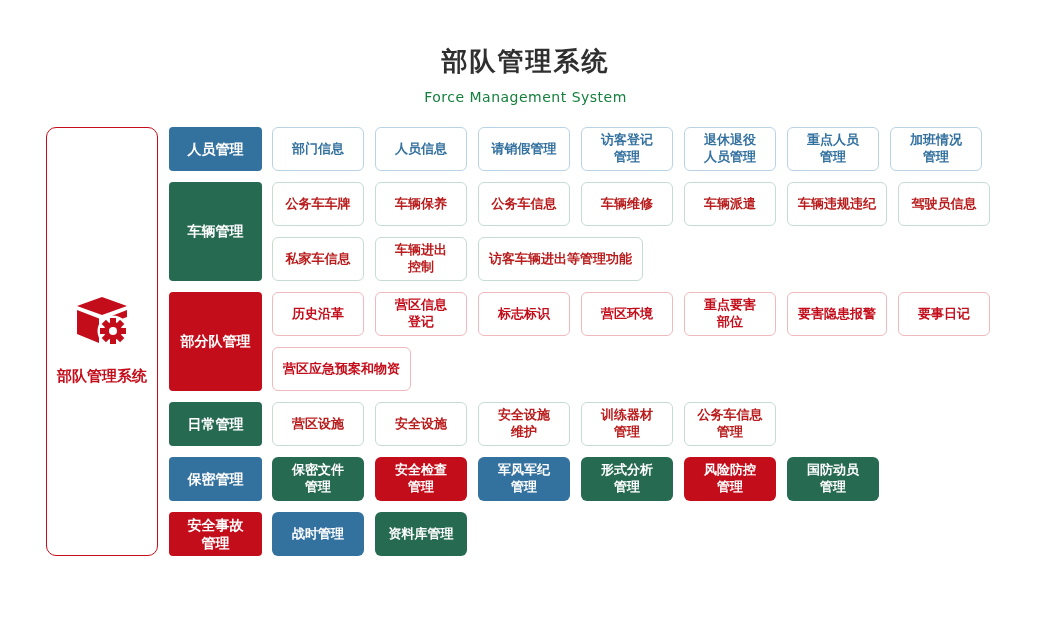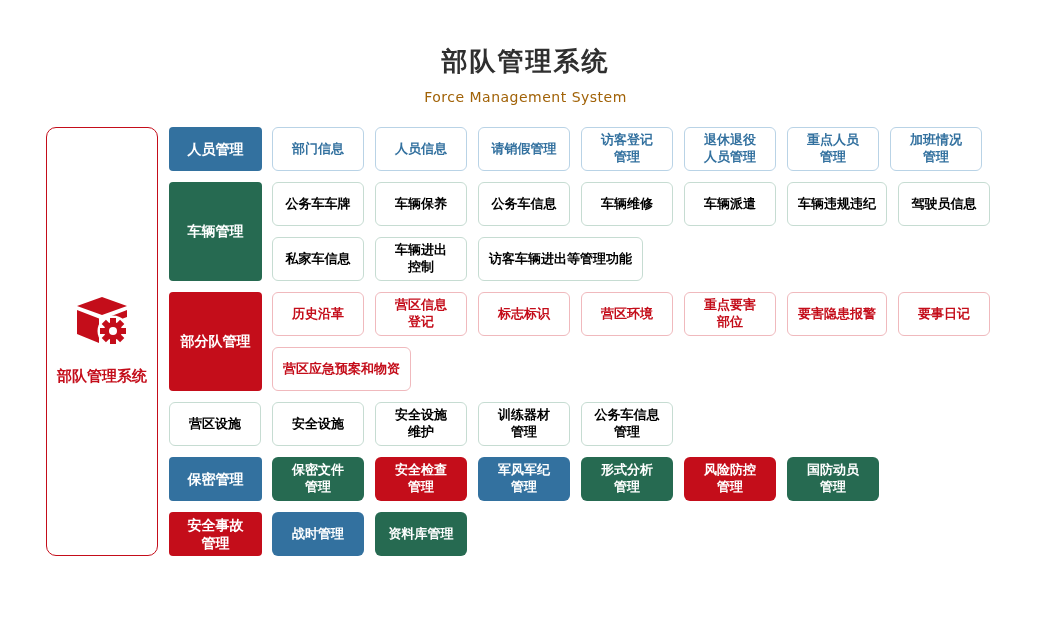--- a/index.html
+++ b/index.html
@@ -3,21 +3,21 @@
 <meta charset="utf-8">
 <style>
   html,body{margin:0;padding:0}
   body{
     width:1051px;height:636px;background:#ffffff;
     font-family:"DejaVu Sans","Liberation Sans",sans-serif;
     position:relative;overflow:hidden;
   }
   .header{text-align:center;padding-top:44px}
   .title{margin:0;font-size:26px;font-weight:bold;color:#2f2f2f;letter-spacing:2px}
-  .subtitle{margin-top:10px;font-size:14px;color:#a16207;letter-spacing:.5px}
+  .subtitle{margin-top:10px;font-size:14px;color:#15803d;letter-spacing:.5px}
 
   .main{position:absolute;left:46px;top:127px;display:flex;gap:11px;align-items:stretch}
 
   .sidebar{
     width:112px;border:1px solid #c40d1a;border-radius:10px;
     display:flex;flex-direction:column;align-items:center;justify-content:center;
     gap:16px;box-sizing:border-box;background:#fff;
   }
   .sidebar-label{color:#c40d1a;font-weight:bold;font-size:15px;white-space:nowrap}
 
@@ -32,21 +32,21 @@
   }
   .category{width:93px;border-radius:4px;color:#fff;font-size:14px;flex:none}
   .item{min-width:92px;height:44px;padding:0 10px;border-radius:6px;font-size:13px}
   .outline{background:#fff;border:1px solid}
   .solid{color:#fff}
 
   .cat-blue{background:#33719f}
   .cat-green{background:#266a51}
   .cat-red{background:#c40d1a}
   .outline-blue{color:#33719f;border-color:#b9d3e6}
-  .outline-green{color:#000000;border-color:#c6dcd2}
+  .outline-green{color:#b91c1c;border-color:#c6dcd2}
   .outline-red{color:#c40d1a;border-color:#f0b9bd}
 </style>
 </head>
 <body>
 
 <div class="page">
   <div class="header">
     <h1 class="title">部队管理系统</h1>
     <div class="subtitle">Force Management System</div>
   </div>
@@ -126,20 +126,21 @@
 部位</div>
               <div class="box item outline outline-red">要害隐患报警</div>
               <div class="box item outline outline-red">要事日记</div>
             </div>
             <div class="line">
               <div class="box item outline outline-red">营区应急预案和物资</div>
             </div>
           </div>
         </div>
         <div class="row">
+          <div class="box category cat-green">日常管理</div>
           <div class="lines">
             <div class="line">
               <div class="box item outline outline-green">营区设施</div>
               <div class="box item outline outline-green">安全设施</div>
               <div class="box item outline outline-green">安全设施
 维护</div>
               <div class="box item outline outline-green">训练器材
 管理</div>
               <div class="box item outline outline-green">公务车信息
 管理</div>

